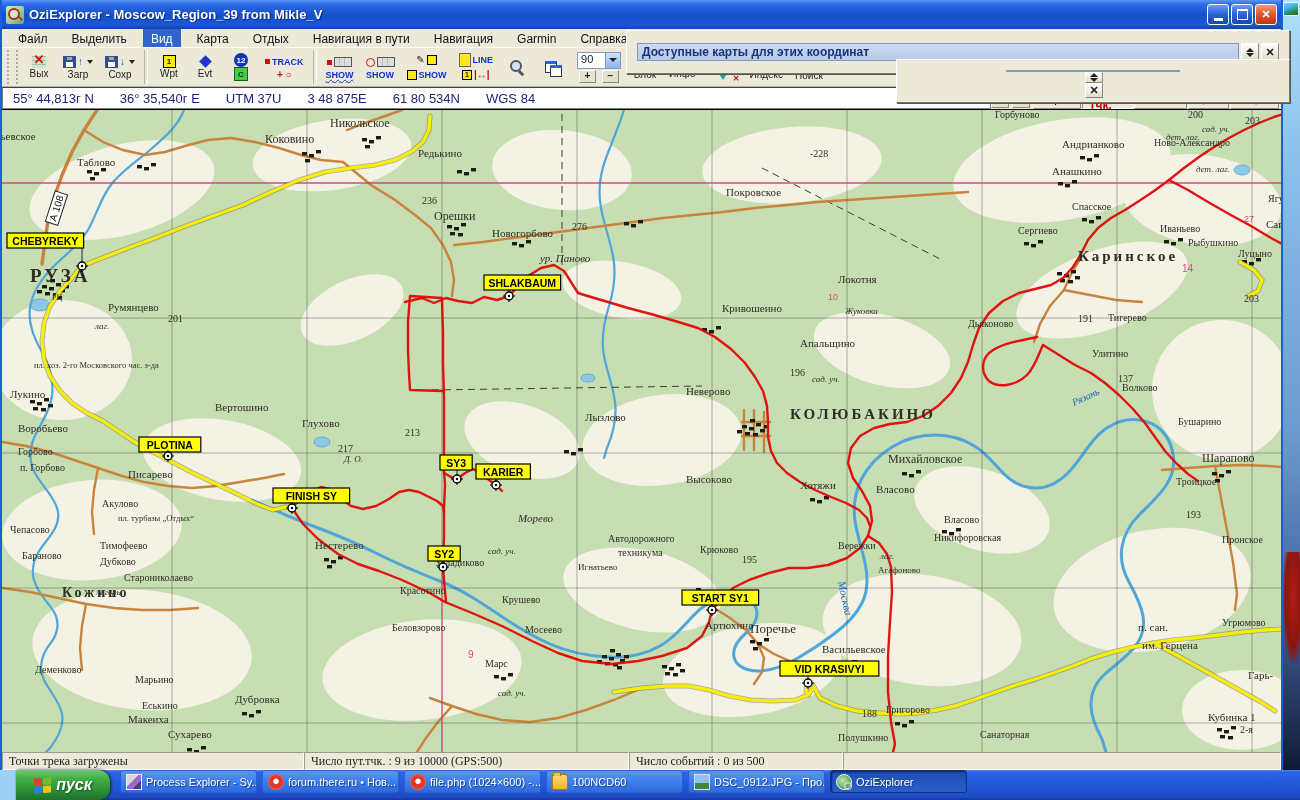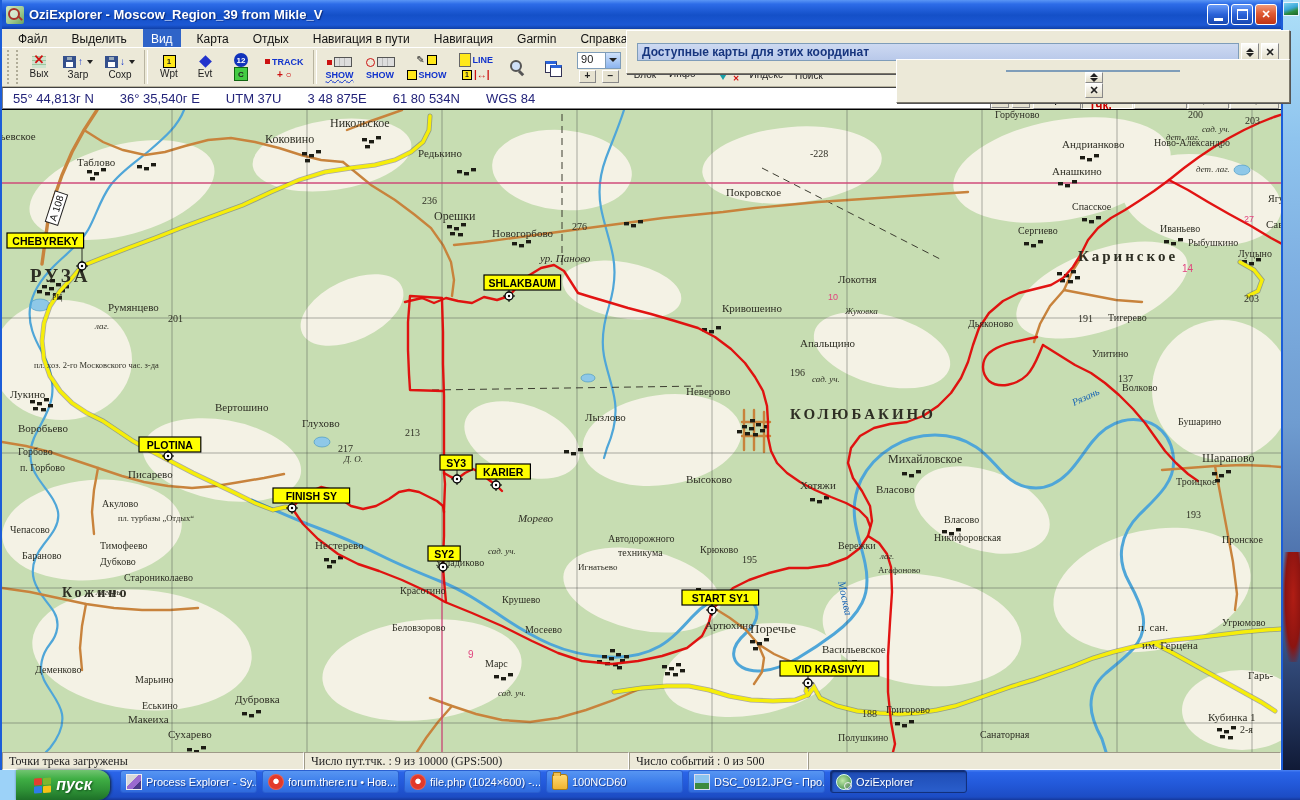--- a/index.html
+++ b/index.html
@@ -796,21 +796,21 @@
             <line x1="800" y1="573" x2="812" y2="573" stroke="#000" stroke-width="1"></line>
             <line x1="806" y1="567" x2="806" y2="579" stroke="#000" stroke-width="1"></line>
             <circle cx="806" cy="573" r="4" fill="#fff" stroke="#000" stroke-width="1.4"></circle>
             <circle cx="806" cy="573" r="1.2" fill="#000"></circle>
           </g>
         </svg></div>
 
     <div id="statusbar">
       <span class="spanel" style="width:302px;">Точки трека загружены</span>
       <span class="spanel" style="width:325px;">Число пут.тчк. : 9 из 10000  (GPS:500)</span>
-      <span class="spanel" style="width:179px;">Число событий : 0 из 500</span>
+      <span class="spanel" style="width:214px;">Число событий : 0 из 500</span>
       <span class="spanel" style="flex:1;"></span>
     </div>
   </div>
 
   <div id="taskbar">
     <div id="startbtn">
         <span class="winflag">
           <i></i>
           <i></i>
           <i></i>

